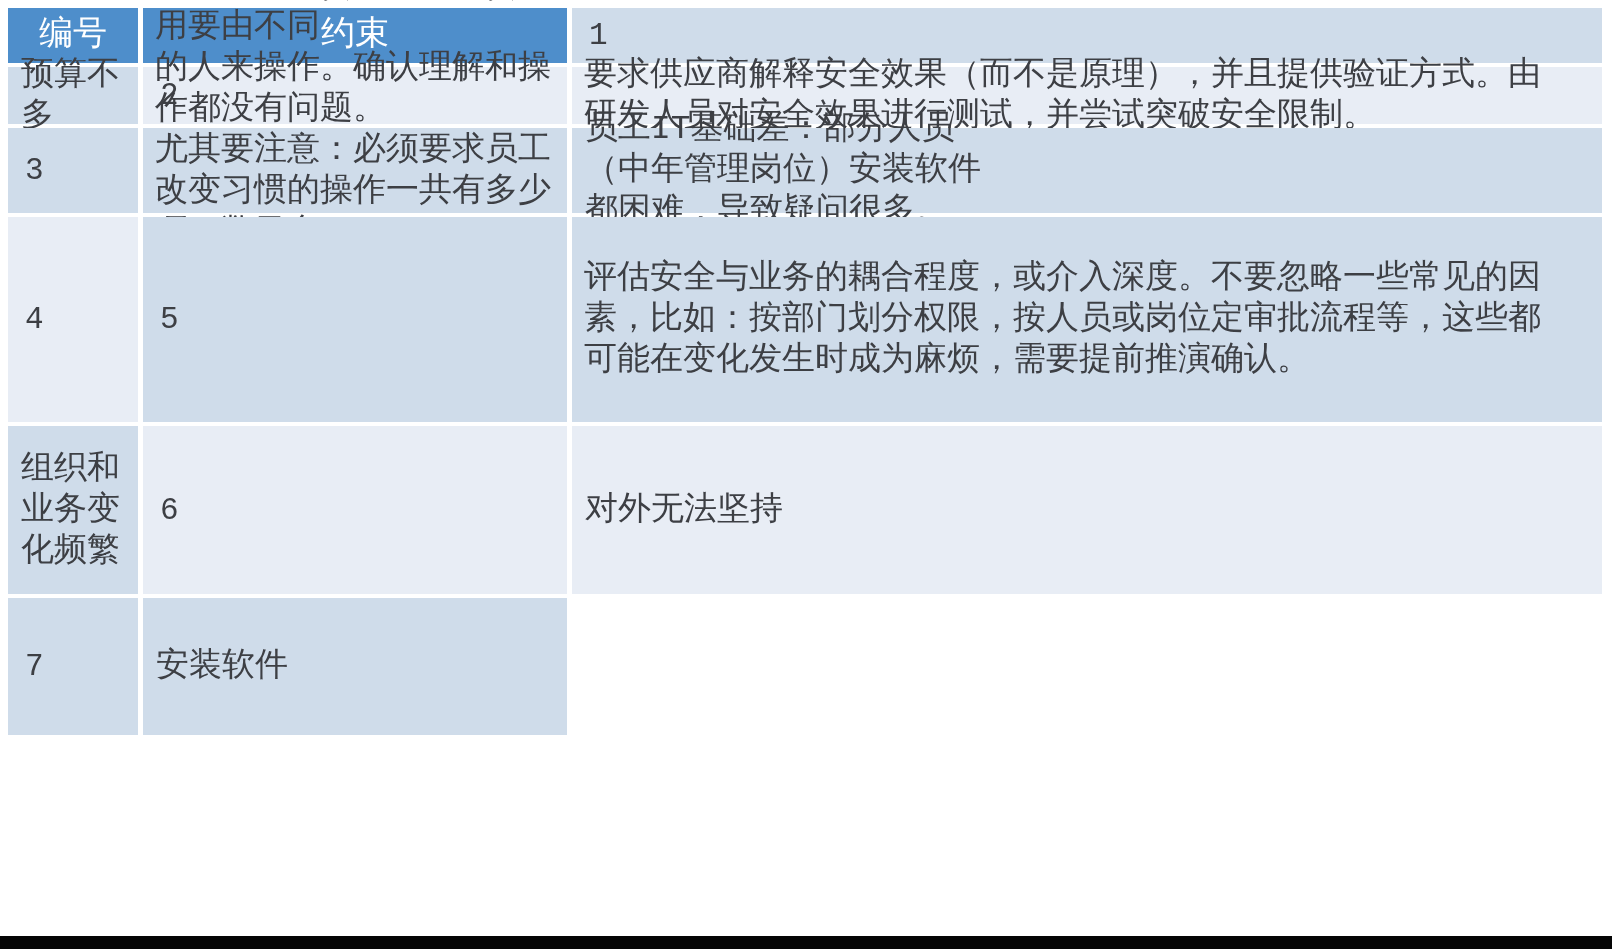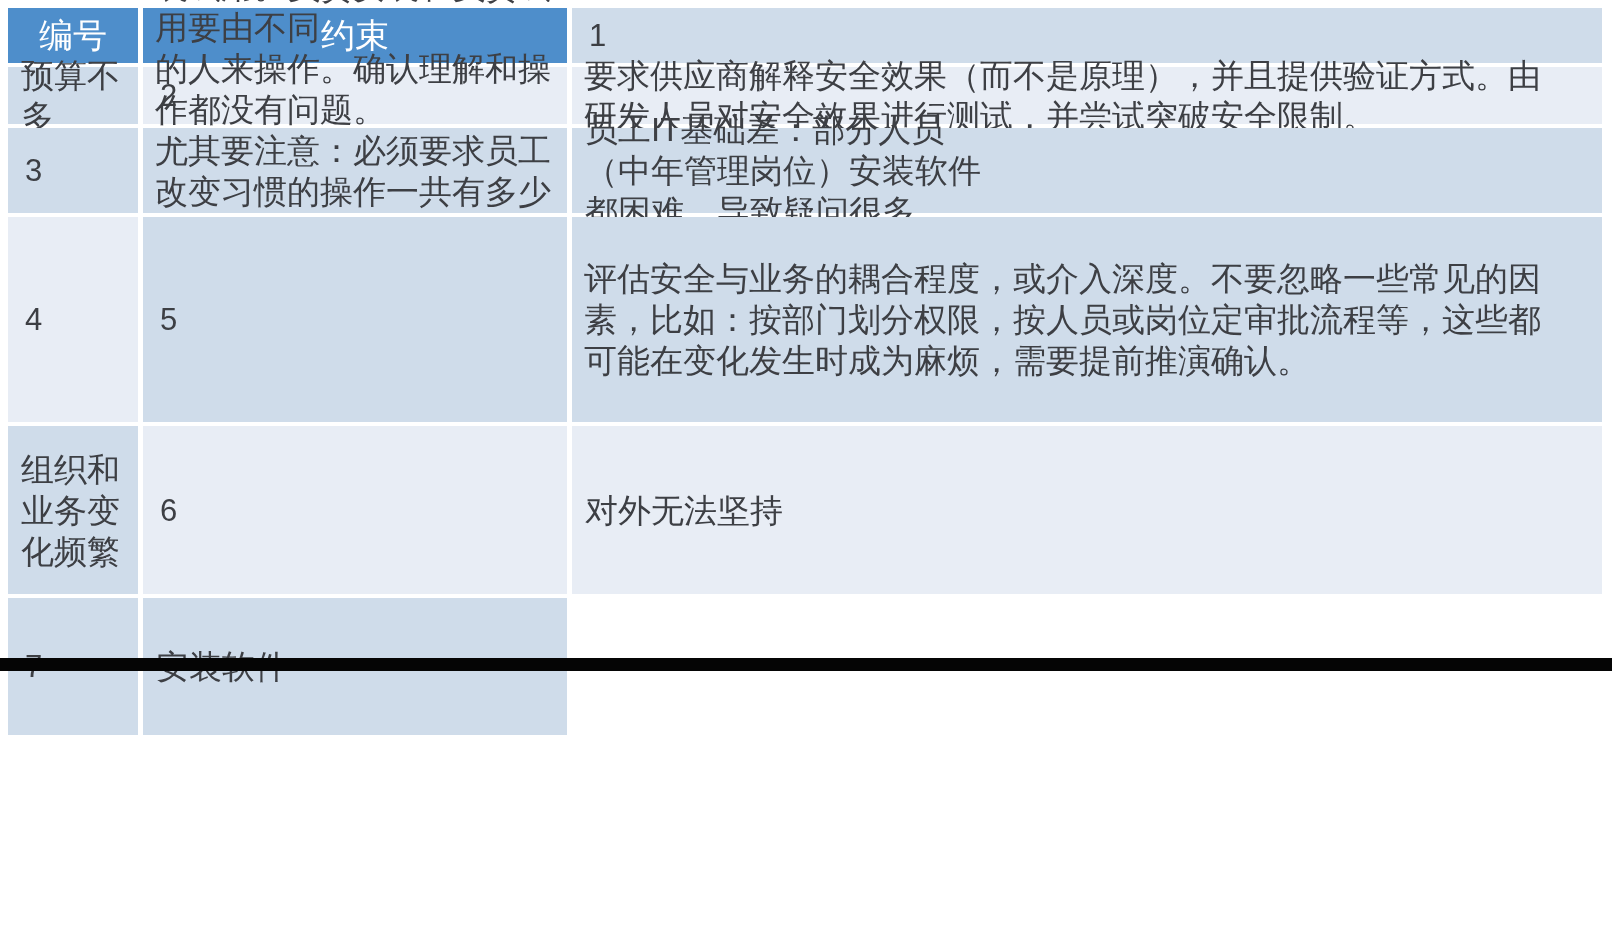--- a/index.html
+++ b/index.html
@@ -7,22 +7,23 @@
     padding: 0;
     background: #ffffff;
     width: 1612px;
     height: 949px;
     overflow: hidden;
     font-family: "Liberation Sans", "DejaVu Sans", sans-serif;
   }
   .page {
     position: relative;
     width: 1612px;
-    height: 671px;
+    height: 949px;
     background: #ffffff;
+    font-family: Liberation Mono, monospace;
   }
   .grid {
     display: grid;
     grid-template-columns: 130px 424px 1030px;
     grid-template-rows: 55px 57px 85px 205px 168px 137px 86px 101px;
     column-gap: 5px;
     row-gap: 4px;
     padding: 8px 0 0 8px;
     box-sizing: border-box;
   }

